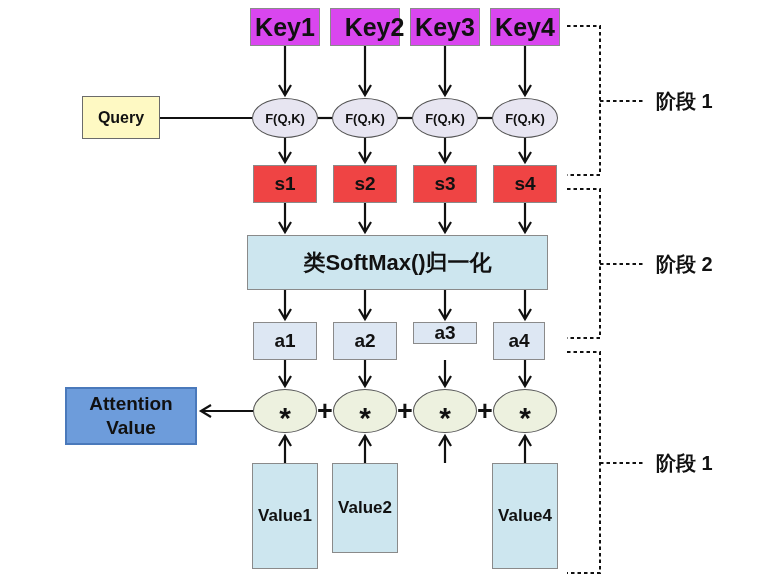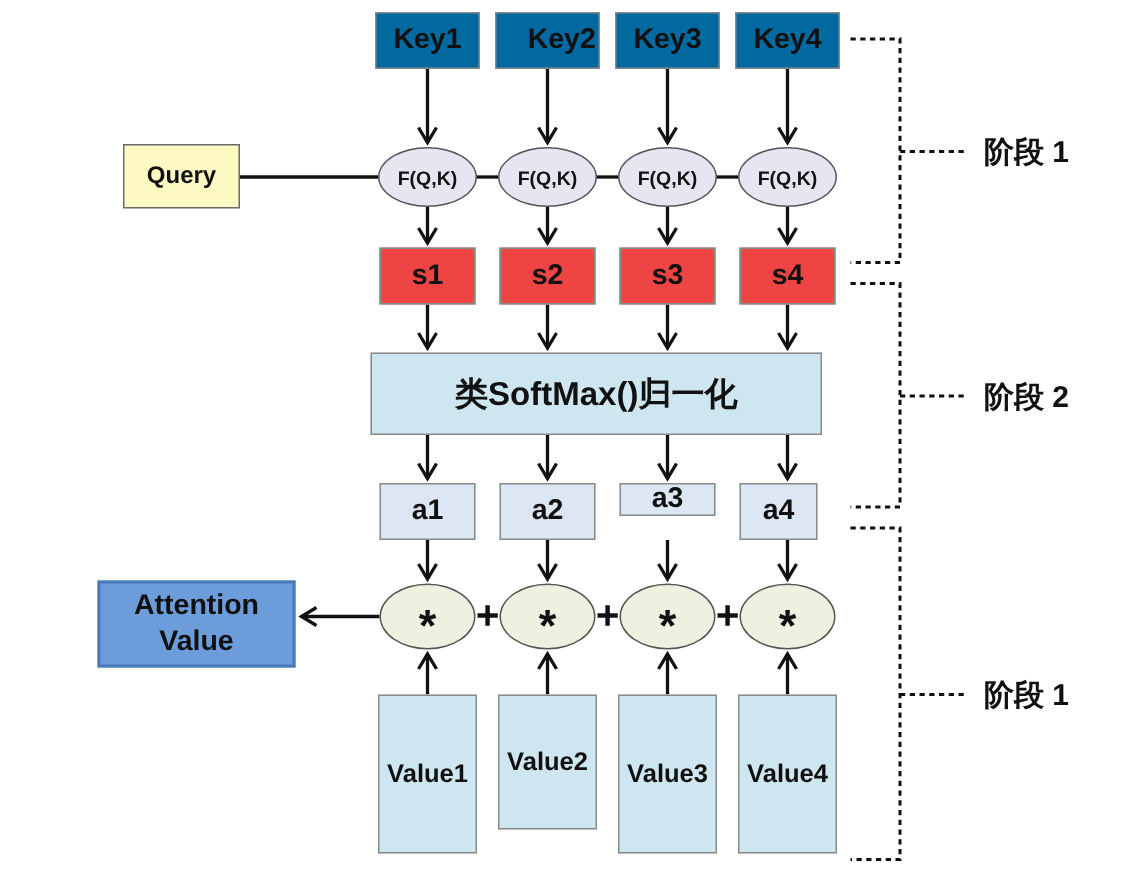--- a/index.html
+++ b/index.html
@@ -8,21 +8,21 @@
     font-family:"Liberation Sans", sans-serif;color:#111;overflow:hidden;
   }
   #wires{position:absolute;left:0;top:0;z-index:1;}
   .node{
     position:absolute;box-sizing:border-box;z-index:2;
     display:flex;align-items:center;justify-content:center;
     font-weight:bold;text-align:center;color:#111;
   }
   .rect{border:1.5px solid #8a8a8a;}
   .ellipse{border-radius:50%;border:1.3px solid #555;}
-  .key{background:#0369a1;font-size:19px;}
+  .key{background:#d946ef;font-size:25px;}
   .query{background:#fef9c3;border:1.5px solid #6b6b6b;font-size:16px;}
   .fqk{background:#E7E5F1;font-size:13px;}
   .score{background:#ef4444;font-size:19px;}
   .softmax{background:#CDE6EF;font-size:22px;}
   .weight{background:#DDE7F3;font-size:19px;}
   .mult{background:#EDF1DF;}
   .mult span{font-size:30px;display:inline-block;transform:translateY(7px);}
   .plus{font-size:27px;z-index:3;transform:translate(-50%,-50%);}
   .attention{background:#6D9CDB;border:2px solid #4a79bb;font-size:19px;line-height:1.25;padding:0 10px;}
   .value{background:#CDE6EF;font-size:17px;}
@@ -141,20 +141,19 @@
     </div>
 
   <div class="node plus" style="left:325px;top:411px;">+</div>
   <div class="node plus" style="left:405px;top:411px;">+</div>
   <div class="node plus" style="left:485px;top:411px;">+</div>
 
   <div class="node attention" style="left:65px;top:387px;width:132px;height:58px;">Attention Value</div>
 
   <div class="node rect value" style="left:252px;top:463px;width:66px;height:106px;">Value1</div>
   <div class="node rect value" style="left:332px;top:463px;width:66px;height:90px;">Value2</div>
-  <div class="node rect value" style="left:412px;top:463px;width:66px;height:106px;">Value3</div>
   <div class="node rect value" style="left:492px;top:463px;width:66px;height:106px;">Value4</div>
 
   <div class="node stageLabel" style="left:656px;top:88px;">阶段 1</div>
   <div class="node stageLabel" style="left:656px;top:251px;">阶段 2</div>
   <div class="node stageLabel" style="left:656px;top:450px;">阶段 1</div>
 
 </div>
 
 </body></html>

